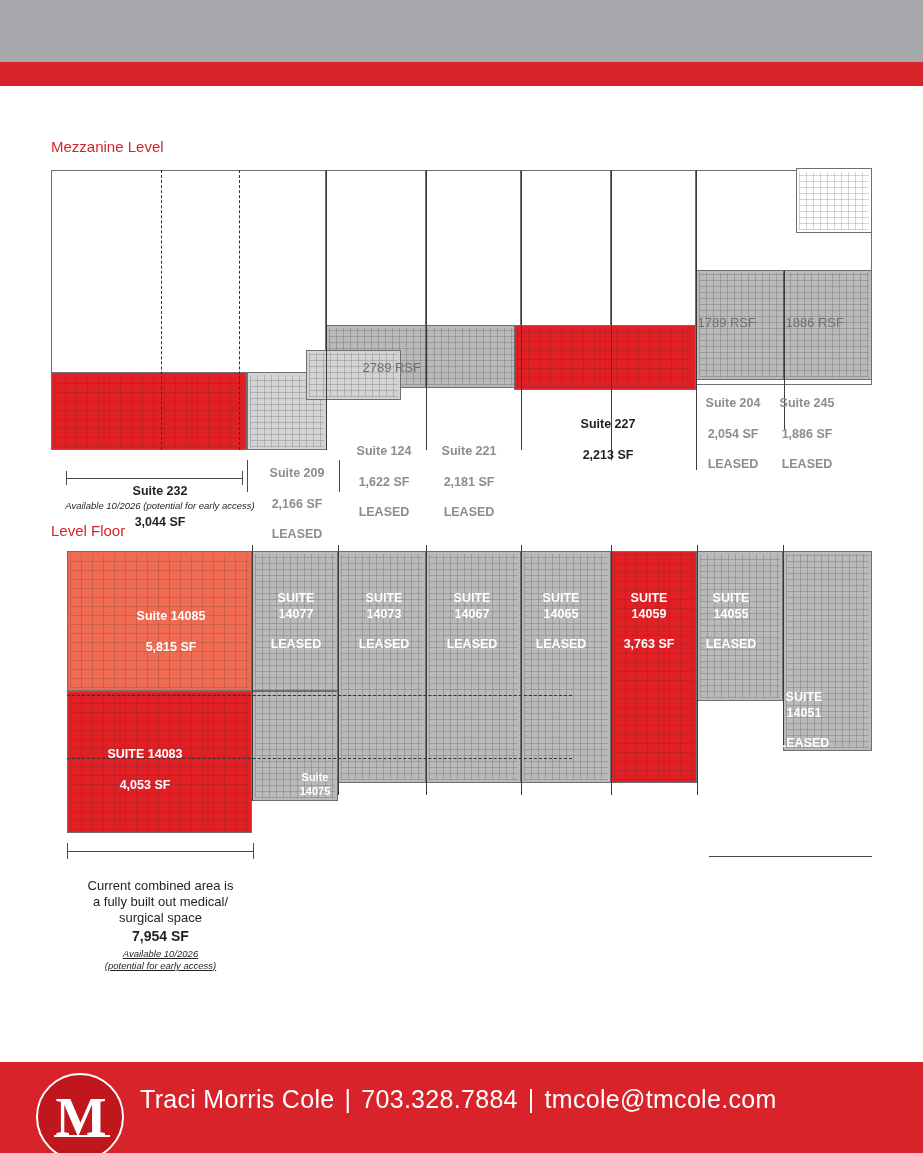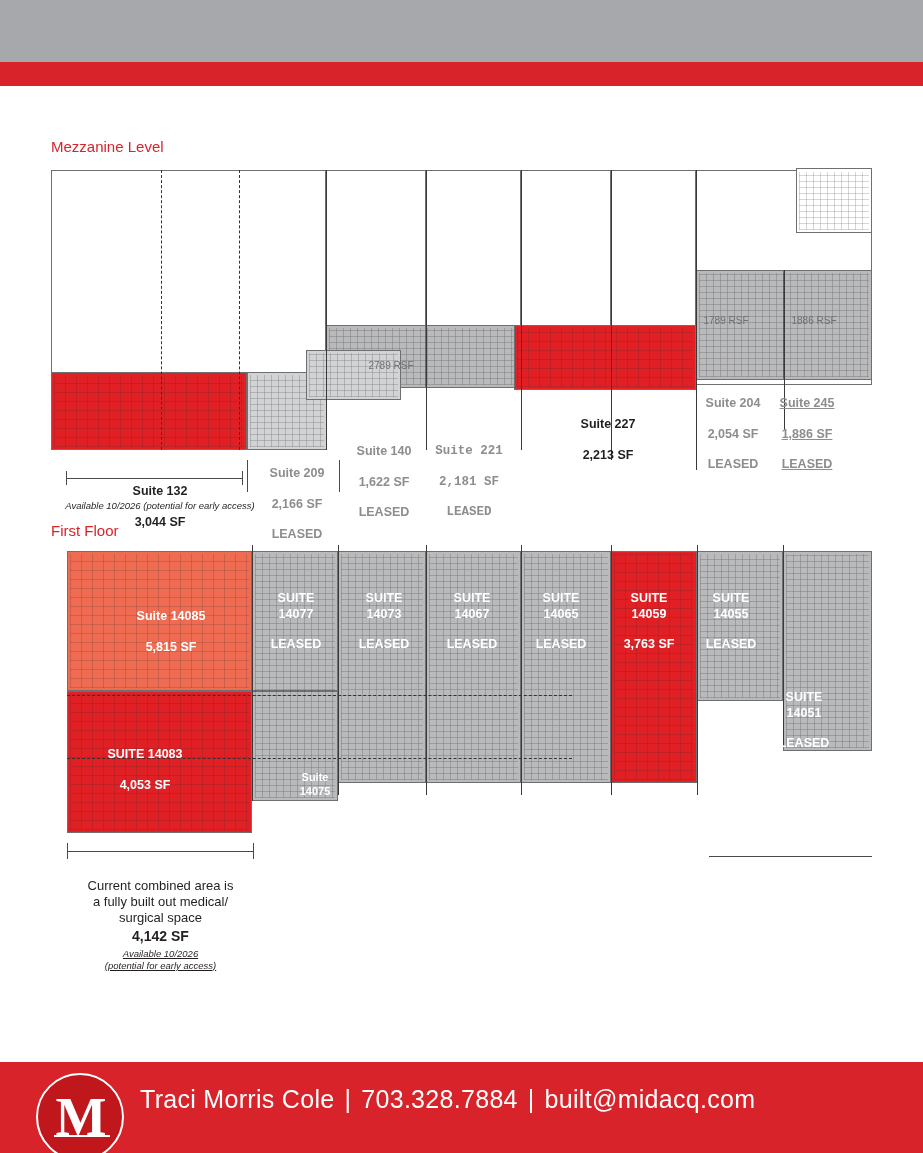--- a/index.html
+++ b/index.html
@@ -134,21 +134,21 @@
   
   .lbl {
     position: absolute;
     text-align: center;
     line-height: 1.22;
     white-space: pre-line;
   }
   .lbl-gray  { color: #8c8d8f; font-weight: bold; font-size: 12.5px; }
   .lbl-white { color: #ffffff; font-weight: bold; font-size: 12.5px; }
   .lbl-dark  { color: #231f20; font-weight: bold; font-size: 12.5px; }
-  .lbl-tiny  { color: #6f7072; font-size: 10px; font-weight: normal; }
+  .lbl-tiny  { color: #6f7072; font-size: 13px; font-weight: normal; text-align: right; }
 
   .caption-italic {
     position: absolute;
     font-style: italic;
     font-size: 9.5px;
     color: #231f20;
     text-align: center;
     line-height: 1.25;
     white-space: pre-line;
   }
@@ -244,61 +244,61 @@
   <div class="lbl lbl-tiny" style="left:733px; top:155px; width:60px;">1886 RSF</div>
 
   <div class="dim-line" style="left:15px; top:318px; width:176px;"></div>
   <div class="tick" style="left:15px; top:311px; height:14px;"></div>
   <div class="tick" style="left:191px; top:311px; height:14px;"></div>
   <div class="tick" style="left:196px; top:300px; height:32px;"></div>
   <div class="tick" style="left:288px; top:300px; height:32px;"></div>
 </div>
 
 <div class="lbl lbl-dark" style="left:90px; top:469px; width:140px;">
-  <span>Suite 132</span><br>
+  <span>Suite 232</span><br>
   <span>3,044 SF</span>
 </div>
 <div class="caption-italic" style="left:60px; top:500px; width:200px;">Available 10/2026 (potential for early access)</div>
 
 <div class="lbl lbl-gray" style="left:246px; top:451px; width:102px;">
   <span>Suite 209</span><br>
   <span>2,166 SF</span><br>
   <span>LEASED</span>
 </div>
 
 <div class="lbl lbl-gray" style="left:333px; top:429px; width:102px;">
-  <span>Suite 140</span><br>
+  <span>Suite 124</span><br>
   <span>1,622 SF</span><br>
   <span>LEASED</span>
 </div>
 
-<div class="lbl lbl-gray" style="left:418px; top:429px; width:102px;font-family:Liberation Mono, monospace;">
+<div class="lbl lbl-gray" style="left:418px; top:429px; width:102px;">
   <span>Suite 221</span><br>
   <span>2,181 SF</span><br>
   <span>LEASED</span>
 </div>
 
 <div class="lbl lbl-dark" style="left:545px; top:402px; width:126px;">
   <span>Suite 227</span><br>
   <span>2,213 SF</span>
 </div>
 
 <div class="lbl lbl-gray" style="left:683px; top:381px; width:100px;">
   <span>Suite 204</span><br>
   <span>2,054 SF</span><br>
   <span>LEASED</span>
 </div>
 
-<div class="lbl lbl-gray" style="left:757px; top:381px; width:100px;text-decoration:underline;">
+<div class="lbl lbl-gray" style="left:757px; top:381px; width:100px;">
   <span>Suite 245</span><br>
   <span>1,886 SF</span><br>
   <span>LEASED</span>
 </div>
 
-<div class="sec-title" id="first-title">First Floor</div>
+<div class="sec-title" id="first-title">Level Floor</div>
 
 <div class="plan" id="first-floor-plan">
 
   <div class="unit u-salmon" style="left:16px; top:8px; width:185px; height:140px;"></div>
   <div class="hatch" style="left:19px; top:11px; width:179px; height:134px;"></div>
 
   <div class="unit u-red" style="left:16px; top:148px; width:185px; height:142px;"></div>
   <div class="hatch" style="left:19px; top:151px; width:179px; height:136px;"></div>
 
   <div class="unit u-gray" style="left:201px; top:8px; width:86px; height:140px;"></div>
@@ -390,21 +390,21 @@
 
 <div class="lbl lbl-white" style="left:760px; top:675px; width:88px;">
   <span>SUITE
 14051</span><br>
   <span>LEASED</span>
 </div>
 
 <div class="combined-note">Current combined area is
 a fully built out medical/
 surgical space</div>
-<div class="combined-sf">4,142 SF</div>
+<div class="combined-sf">7,954 SF</div>
 <div class="caption-italic combined-avail" style="width:195px;">Available 10/2026
 (potential for early access)</div>
 
 <div class="footer-red"></div>
 <div class="footer-logo">M</div>
 <div class="footer-text">
-  <span>Traci Morris Cole</span><span class="sep">|</span><span>703.328.7884</span><span class="sep">|</span><span>built@midacq.com</span>
+  <span>Traci Morris Cole</span><span class="sep">|</span><span>703.328.7884</span><span class="sep">|</span><span>tmcole@tmcole.com</span>
 </div>
 
 </body></html>

